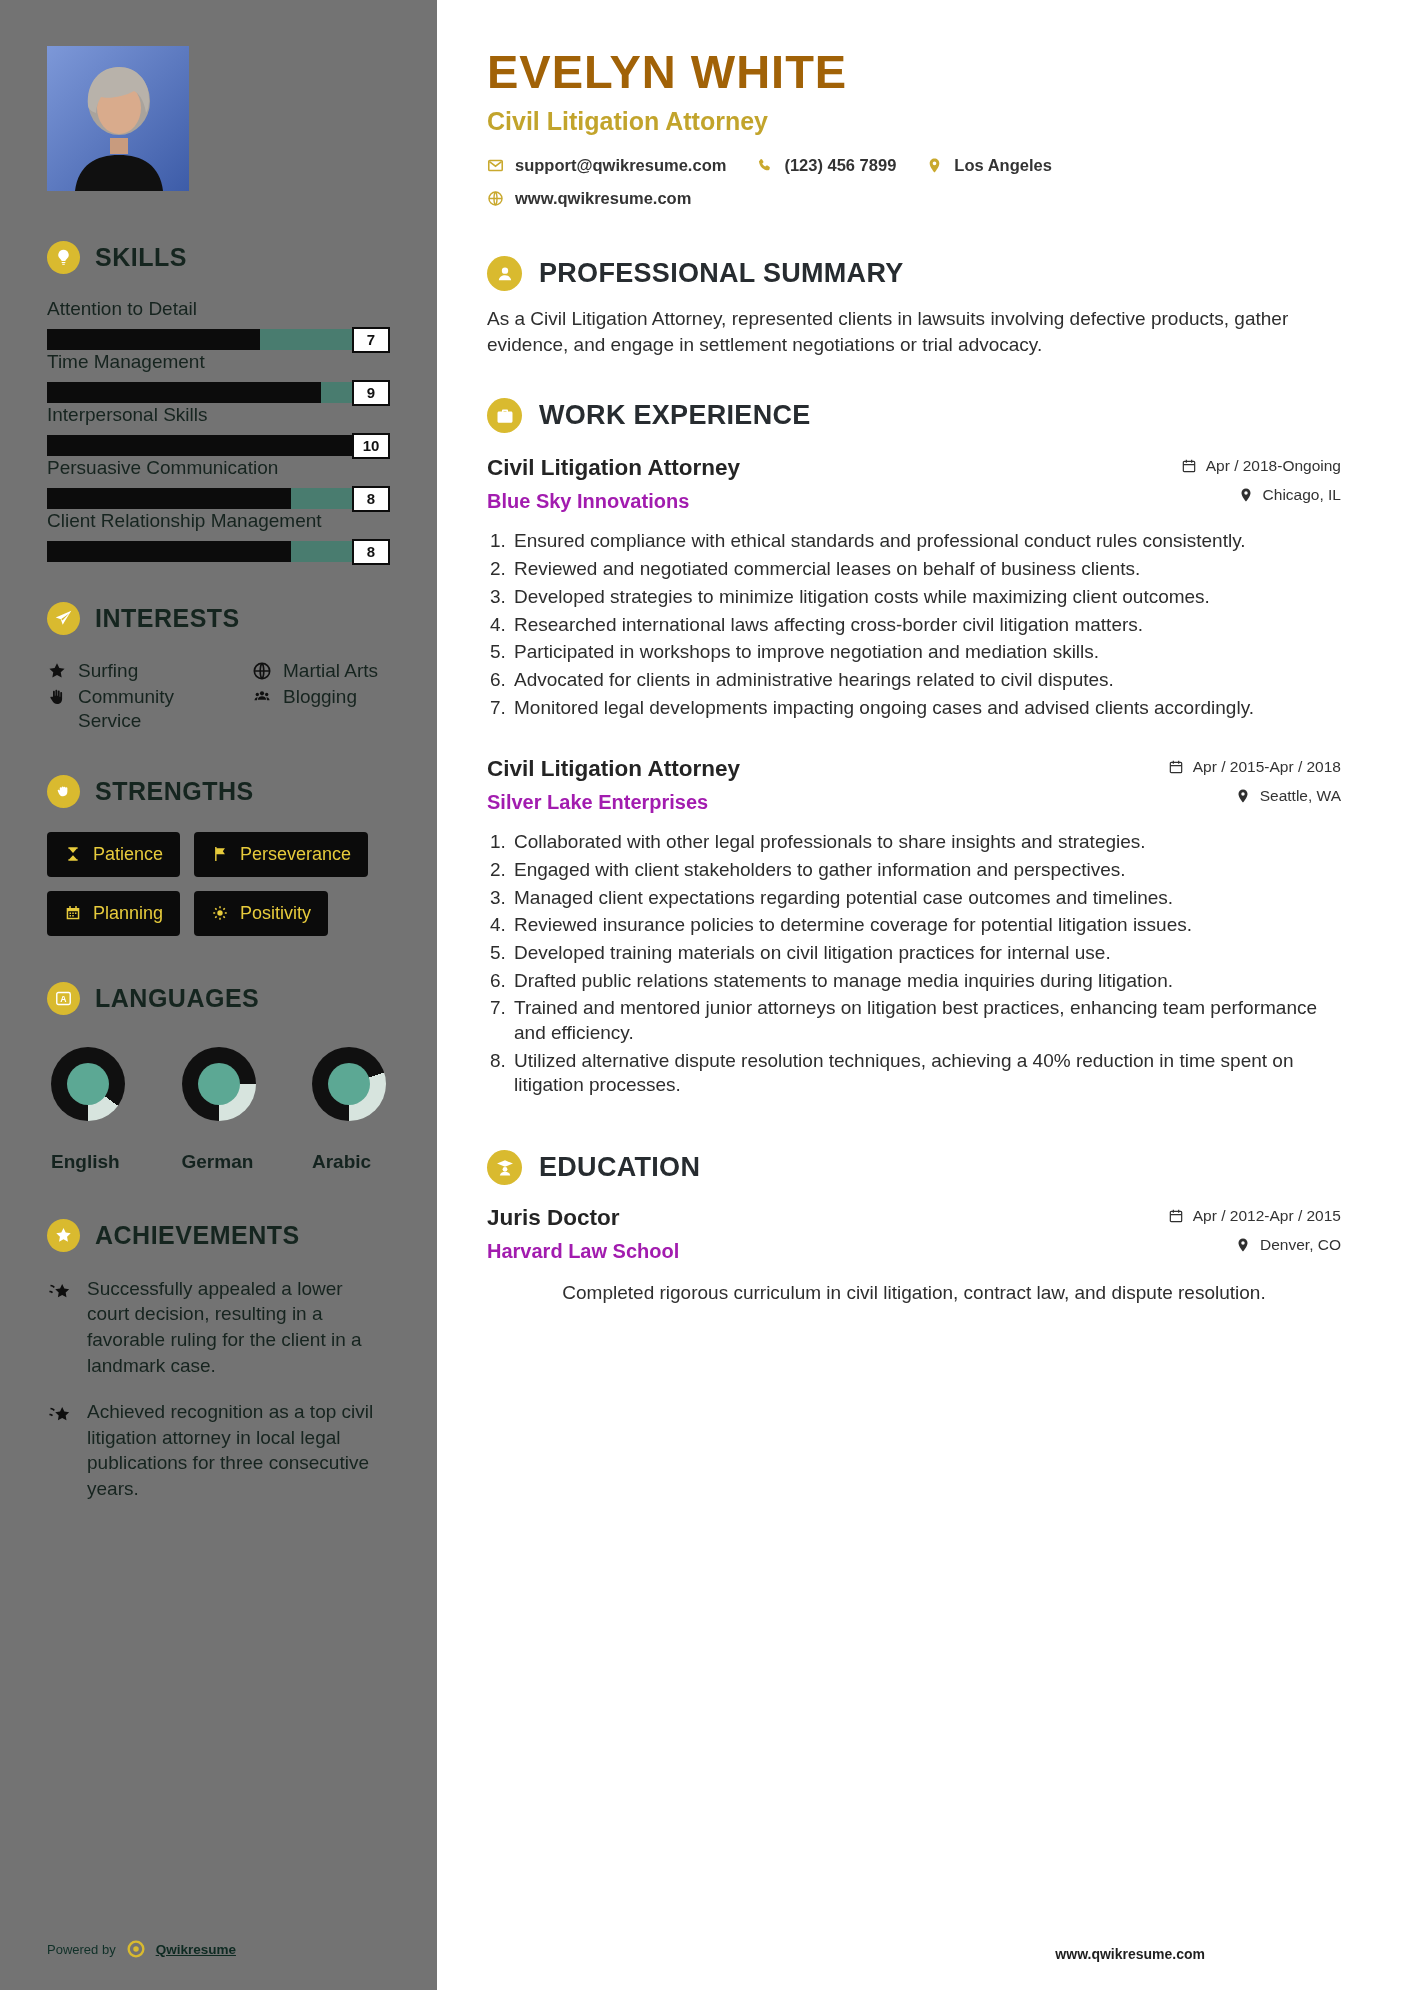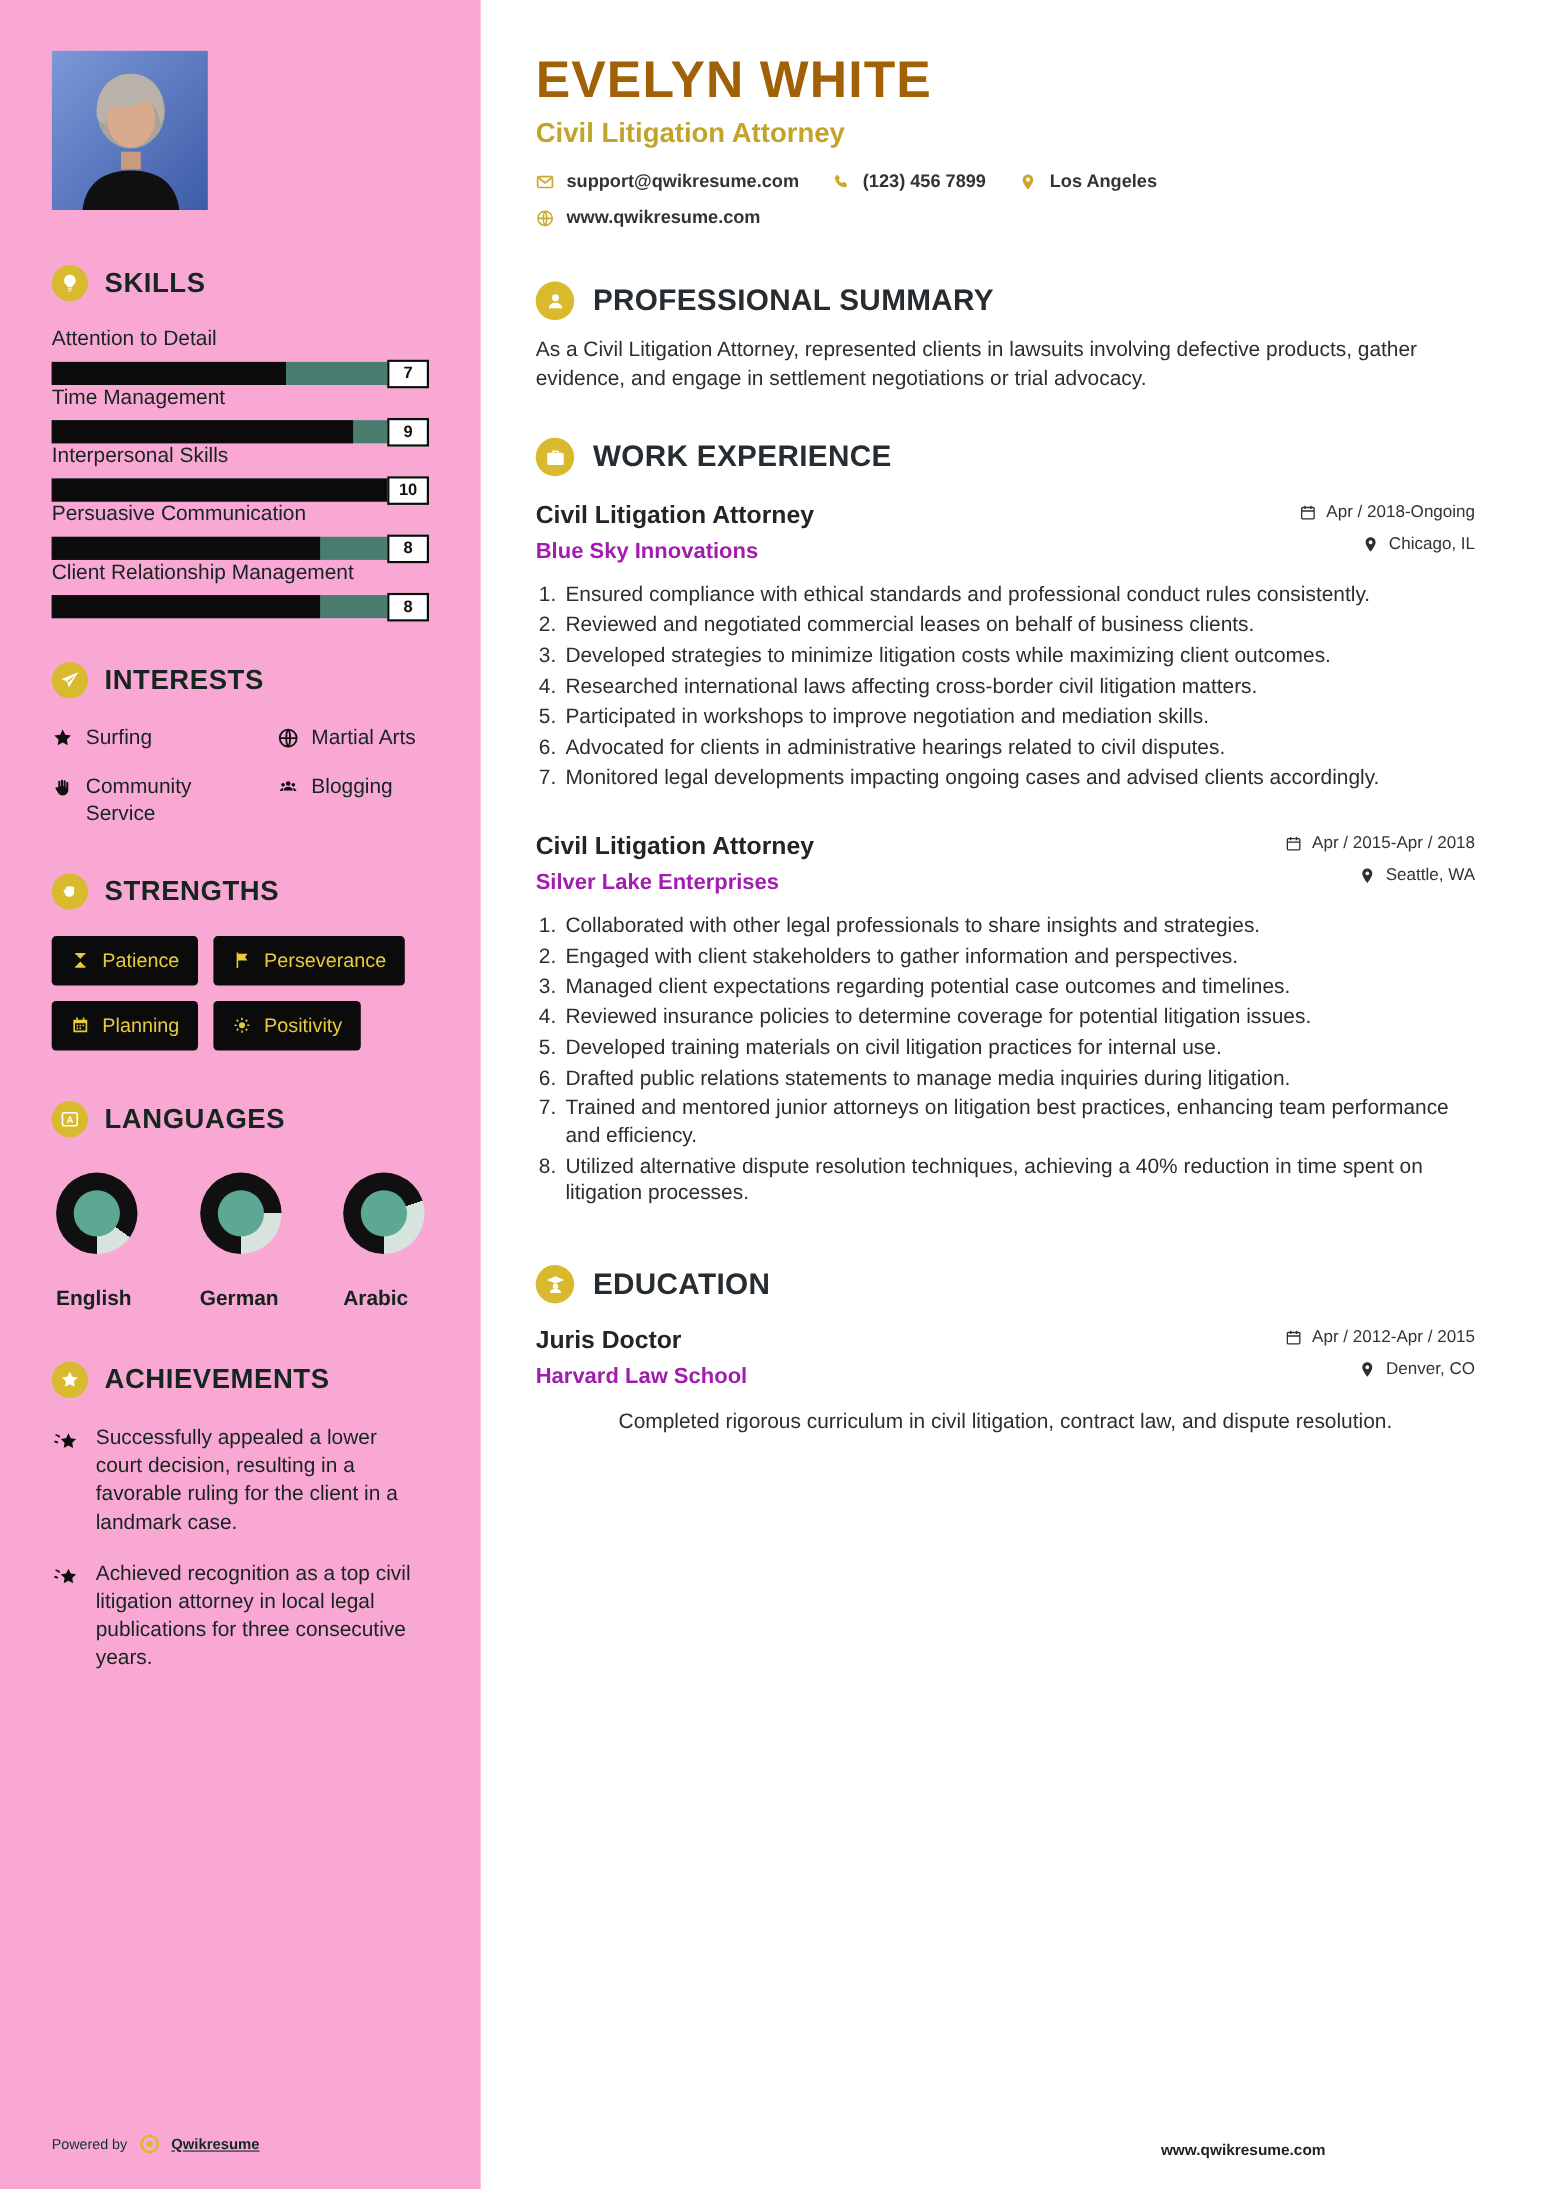--- a/index.html
+++ b/index.html
@@ -2,37 +2,37 @@
 <html><head>
 <meta charset="utf-8">
 <style>
   * { margin:0; padding:0; box-sizing:border-box; }
   html,body { background:#ffffff; }
   body { font-family:"Liberation Sans", sans-serif; }
 
   .page { width:1407px; height:1990px; display:flex; background:#fff; position:relative; overflow:hidden; }
 
   
-  .sidebar { flex:0 0 437px; width:437px; background:#f9a8d4; padding:46px 47px 90px 47px; position:relative; }
+  .sidebar { flex:0 0 437px; width:437px; background:#737373; padding:46px 47px 90px 47px; position:relative; }
   .photo { width:142px; height:145px; display:block; }
 
   .side-heading { display:flex; align-items:center; gap:15px; margin-bottom:24px; }
   .hicon { width:33px; height:33px; border-radius:50%; background:#d9ba2f; display:flex; align-items:center; justify-content:center; flex:0 0 33px; }
   .hicon svg { width:19px; height:19px; color:#ffffff; }
   .htext { font-size:25px; font-weight:800; color:#15251f; letter-spacing:.5px; }
 
   .skills-section { margin-top:50px; }
   .skill { margin-bottom:1px; }
   .skill-label { font-size:19px; color:#16241f; margin-bottom:9px; font-weight:500; }
   .skill-bar { position:relative; height:21px; background:#497c6f; }
   .skill-fill { position:absolute; left:0; top:0; height:100%; background:#0c0c0c; }
   .skill-value { position:absolute; right:0; top:50%; transform:translateY(-50%); width:38px; height:26px; background:#ffffff; border:2px solid #0c0c0c; display:flex; align-items:center; justify-content:center; font-size:15px; font-weight:700; color:#111; }
 
   .interests-section { margin-top:40px; }
-  .interest-grid { display:grid; grid-template-columns:205px 1fr; row-gap:18px; }
+  .interest-grid { display:grid; grid-template-columns:205px 1fr; }
   .interest { display:flex; gap:11px; align-items:flex-start; }
   .interest .i-icon svg { width:20px; height:20px; color:#101010; margin-top:2px; }
   .interest-label { font-size:19px; color:#16241f; font-weight:500; line-height:1.25; max-width:130px; }
 
   .strengths-section { margin-top:42px; }
   .badges { display:flex; flex-wrap:wrap; gap:14px; width:352px; }
   .badge { display:inline-flex; align-items:center; gap:11px; background:#0b0b0b; color:#e7cb3c; font-size:18px; font-weight:400; padding:12px 17px; border-radius:4px; }
   .badge svg { width:18px; height:18px; }
 
   .languages-section { margin-top:46px; }

